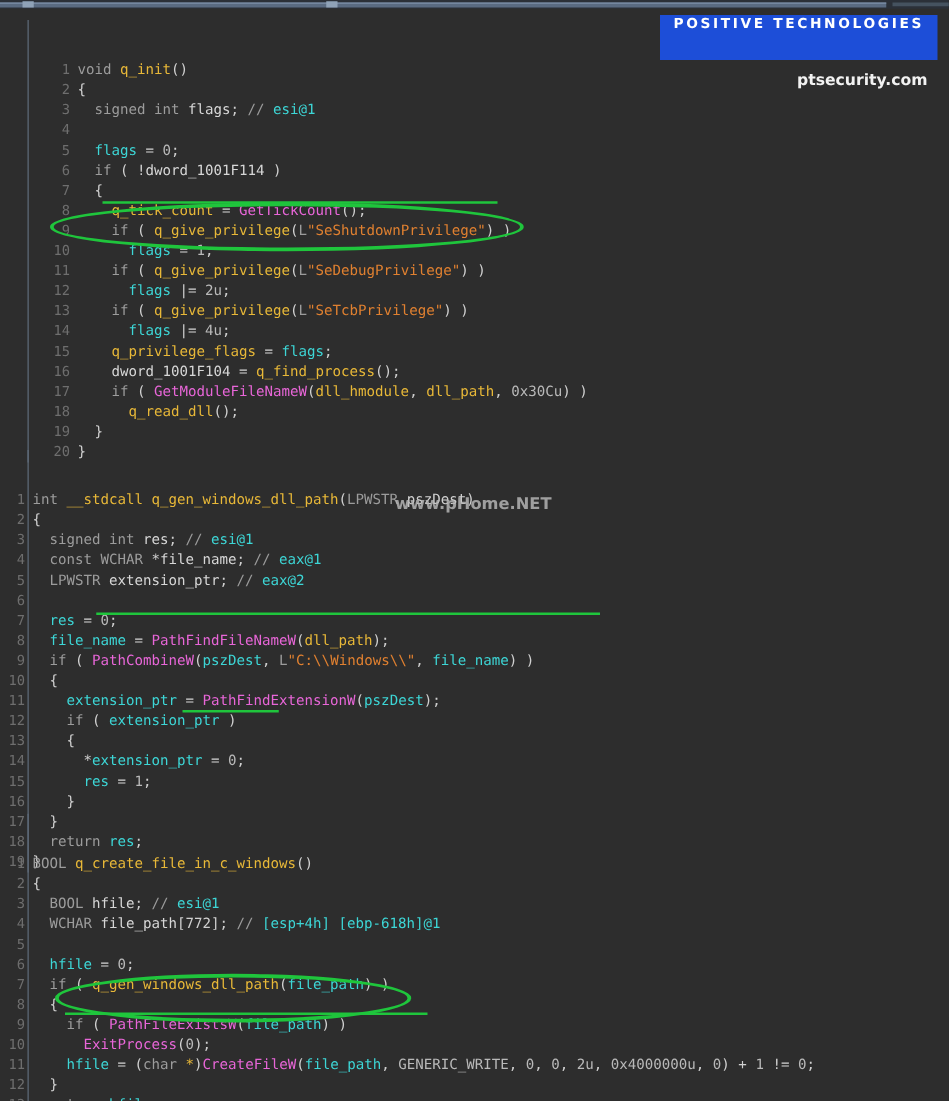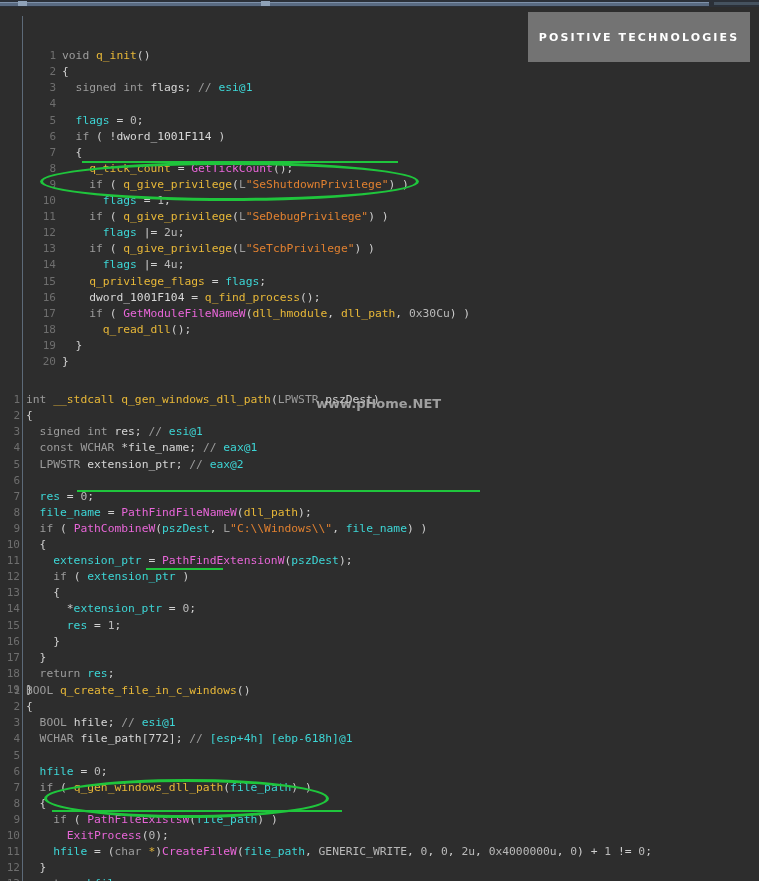--- a/index.html
+++ b/index.html
@@ -105,24 +105,24 @@
     position: absolute;
     border: 3px solid #1fc53c;
     border-radius: 50% / 50%;
     background: transparent;
   }
 
   
   .logo-wrap { position: absolute; top: 12px; left: 528px; }
   .logo-box {
     width: 222px;
-    height: 50px;
-    background: #737373;
+    height: 36px;
+    background: #1d4ed8;
     display: flex;
-    align-items: center;
+    align-items: flex-start;
     justify-content: center;
   }
   .logo-text {
     color: #ffffff;
     font-family: "DejaVu Sans", "Liberation Sans", sans-serif;
     font-size: 11px;
     font-weight: bold;
     letter-spacing: 2.1px;
   }
   .logo-url {
@@ -181,15 +181,16 @@
 
   <div class="ellipse" style="left:44px; top:779px; width:279px; height:33px;"></div>
 
   <div class="underline" style="left:52px;  top:810px; width:290px;"></div>
 </div>
 
 <div class="logo-wrap">
   <div class="logo-box">
     <span class="logo-text">POSITIVE TECHNOLOGIES</span>
   </div>
+  <div class="logo-url">ptsecurity.com</div>
 </div>
 
 <div class="watermark">www.pHome.NET</div>
 
 </body></html>

